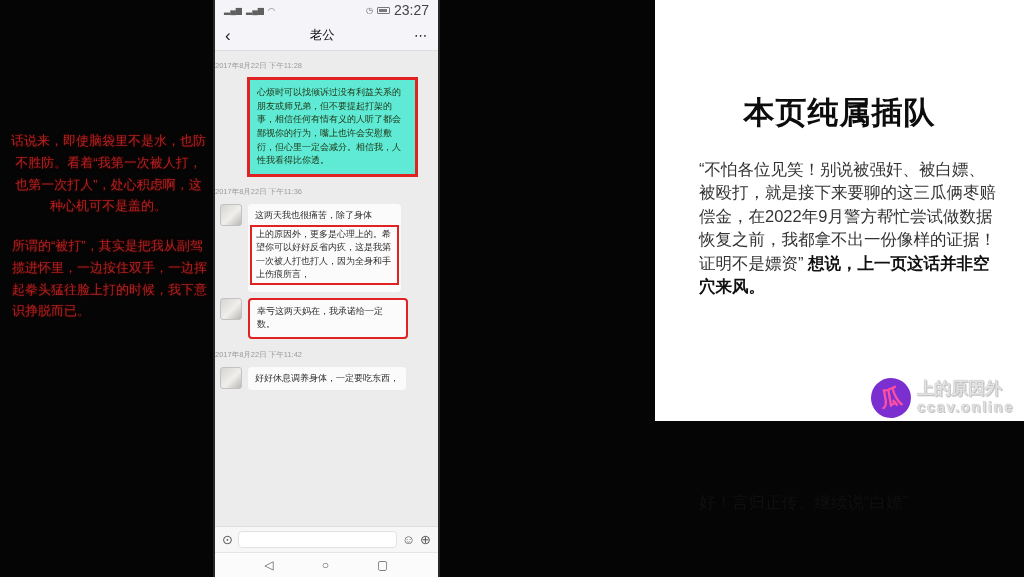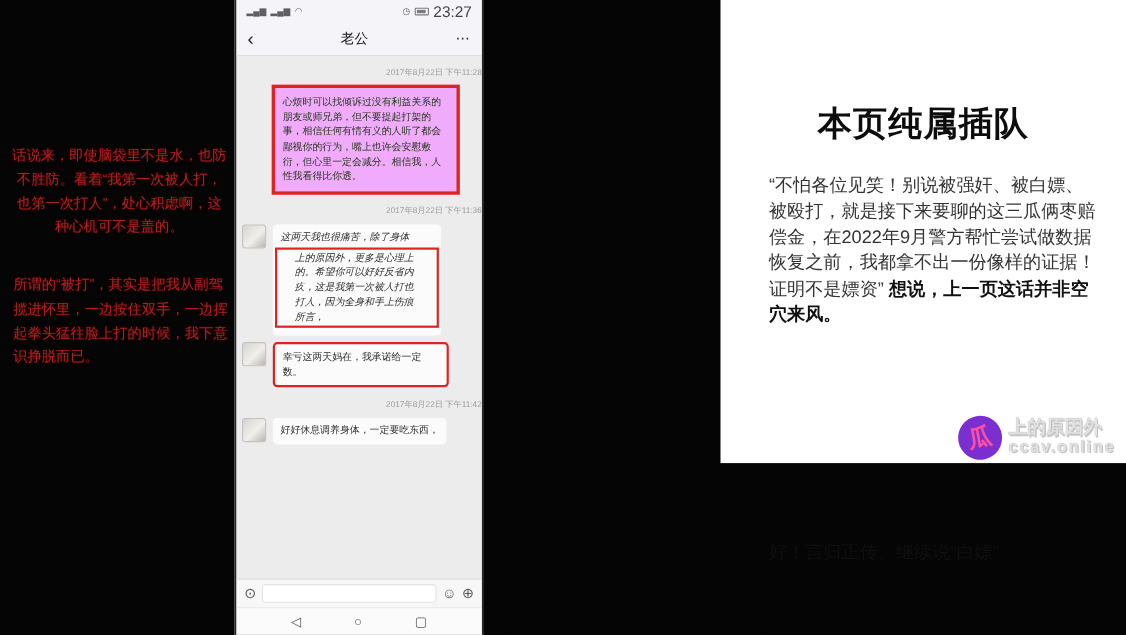--- a/index.html
+++ b/index.html
@@ -3,46 +3,46 @@
 <meta charset="utf-8">
 <style>
   * { margin:0; padding:0; box-sizing:border-box; }
   html,body { width:1024px; height:577px; }
   body { font-family:"Liberation Sans","DejaVu Sans",sans-serif; overflow:hidden; background:#000; }
   .stage { position:relative; width:1024px; height:577px; background:#050505; }
 
   
   .red-text { position:absolute; color:#b32020; text-shadow:0 0 3px rgba(150,10,10,.55); font-size:13px; line-height:1.68; }
   .red-p1 { left:10px; top:130px; width:197px; text-align:center; }
-  .red-p2 { left:12px; top:248px; width:195px; text-align:left; }
+  .red-p2 { left:12px; top:235px; width:195px; text-align:left; }
 
   
   .phone { position:absolute; left:213px; top:0; width:227px; height:577px; background:#ececec;
            border-left:2px solid #262626; border-right:2px solid #262626; display:flex; flex-direction:column; }
   .status-bar { height:20px; background:#f5f4f9; display:flex; align-items:center; justify-content:space-between;
                 padding:0 9px; color:#5f5f5f; font-size:8px; }
   .sb-left, .sb-right { display:flex; align-items:center; gap:4px; }
   .battery { width:13px; height:7px; border:1px solid #7a7a7a; border-radius:1px; position:relative; }
   .battery::after { content:""; position:absolute; left:1px; top:1px; bottom:1px; width:8px; background:#7a7a7a; }
   .sb-time { font-size:14px; color:#444; }
   .nav-bar { height:31px; background:#f5f4f9; border-bottom:1px solid #dedede; display:flex; align-items:center; padding:0 10px; }
   .back-btn { font-size:17px; color:#222; line-height:1; cursor:pointer; }
   .nav-title { flex:1; text-align:center; font-size:12.5px; color:#101010; }
   .menu-btn { font-size:13px; color:#222; letter-spacing:1px; cursor:pointer; }
 
   .chat { flex:1; background:#ececec; padding:2px 0; overflow:hidden; display:flex; flex-direction:column; }
-  .ts { text-align:right; color:#9b9b9b; font-size:7.5px; margin:8px 0 4px; }
-  .annotated-green { margin:2px 20px 2px 32px; border:3px solid #e02222; background:#f0abfc;
+  .ts { text-align:left; color:#9b9b9b; font-size:7.5px; margin:8px 0 4px; }
+  .annotated-green { margin:2px 20px 2px 32px; border:3px solid #e02222; background:#5eead4;
                      padding:6px 7px; font-size:9px; line-height:1.52; color:#1f3312; }
   .row { display:flex; align-items:flex-start; padding:0 5px; margin:3px 0; }
   .avatar { width:22px; height:22px; flex:none; margin-right:6px; border-radius:3px; border:1px solid #c2c2c2;
             background:linear-gradient(135deg,#d6d4d0,#f1efec 55%,#b9b7b2); }
   .bubble { background:#fbfbfb; border-radius:4px; padding:5px 7px; font-size:9px; line-height:1.5; color:#2e2e2e; }
-  .long-bubble { width:153px;font-style:italic; }
-  .boxed-part { display:block; border:2.5px solid #e02222; margin:2px -5px; padding:1px 16px; }
+  .long-bubble { width:153px; }
+  .boxed-part { display:block; border:2.5px solid #e02222; margin:2px -5px; padding:1px 4px; }
   .red-bubble { border:2.5px solid #e02222; max-width:160px; }
   .plain-bubble { max-width:160px; }
 
   .input-bar { height:26px; background:#f7f7f7; border-top:1px solid #ddd; display:flex; align-items:center; gap:5px; padding:0 7px; }
   .ibar-icon { color:#555; font-size:13px; line-height:1; cursor:pointer; }
   .pill { flex:1; height:17px; background:#fff; border-radius:4px; border:1px solid #e2e2e2; }
   .android-nav { height:25px; background:#fbfbfb; border-top:1px solid #e6e6e6; display:flex; align-items:center;
                  justify-content:center; gap:48px; color:#5a5a5a; font-size:12px; }
   .android-nav span { cursor:pointer; }
 

